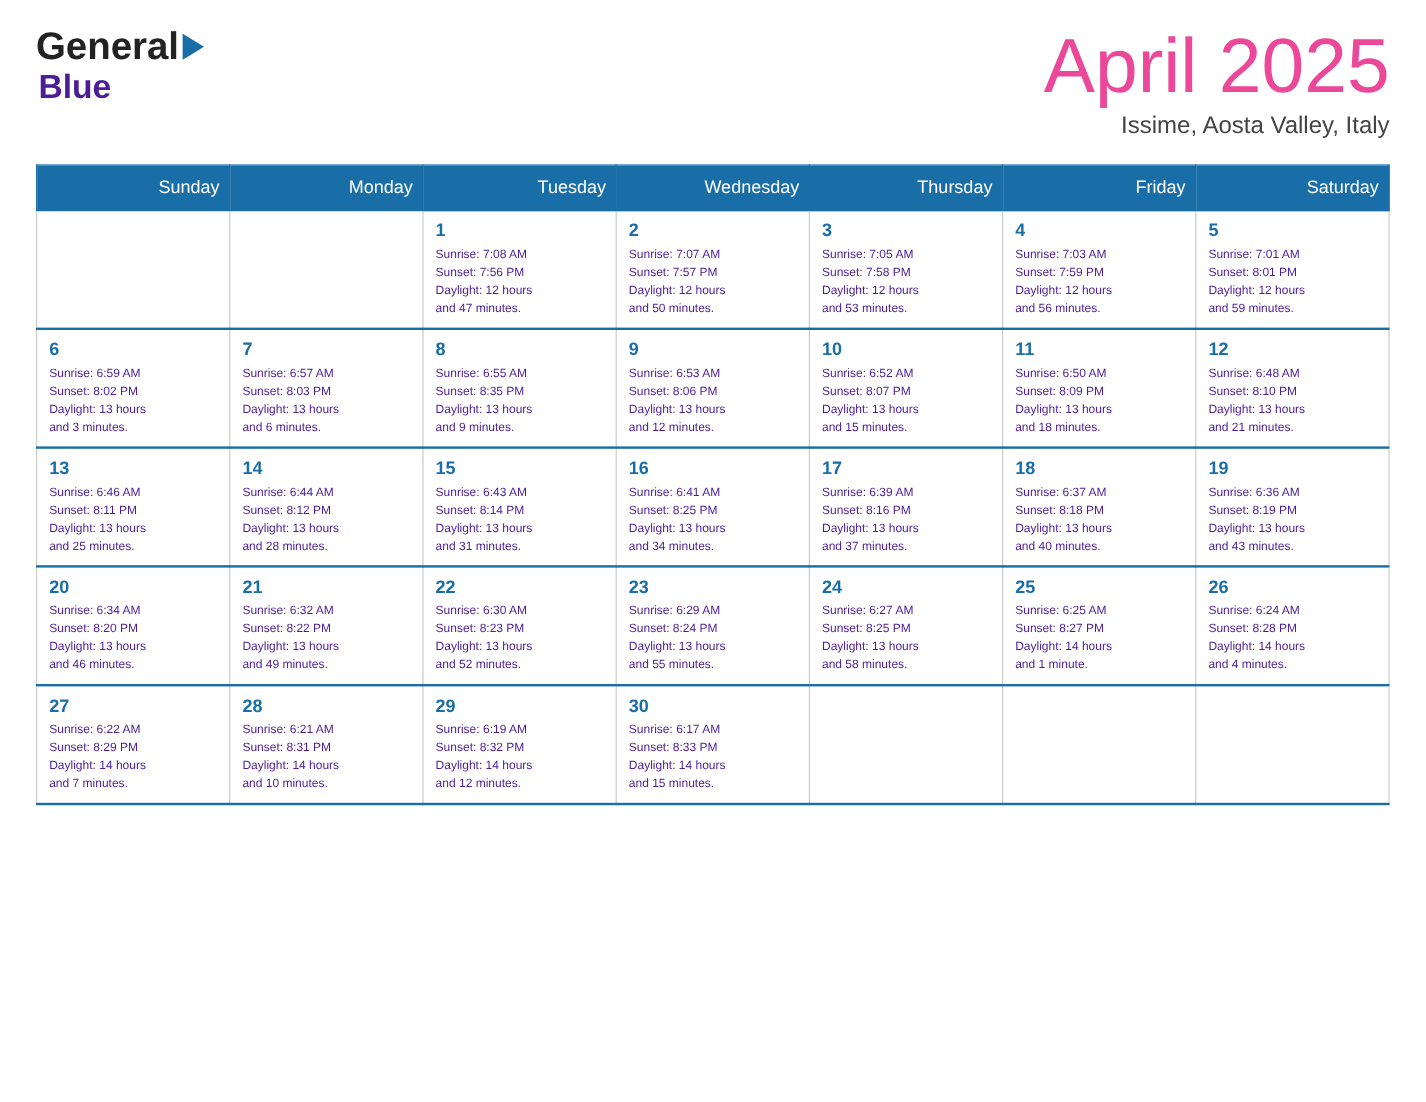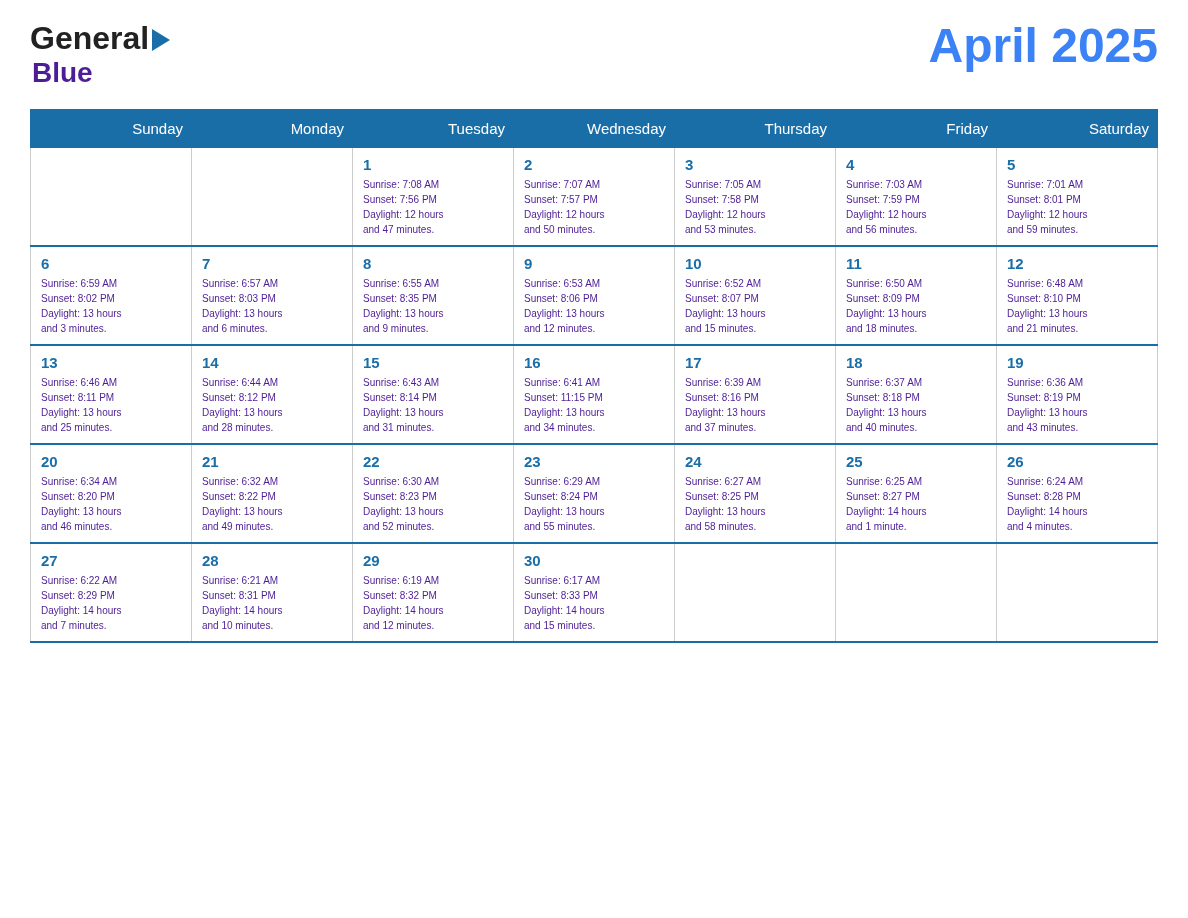--- a/index.html
+++ b/index.html
@@ -13,23 +13,23 @@
     .header {
       display: flex;
       justify-content: space-between;
       align-items: flex-start;
       margin-bottom: 20px;
     }
     .title-block {
       text-align: right;
     }
     .title-block h1 {
-      font-size: 48px;
-      font-weight: bold;
-      color: #3b82f6;
+      font-size: 64px;
+      font-weight: normal;
+      color: #ec4899;
       line-height: 1.1;
     }
     .title-block h2 {
       font-size: 20px;
       font-weight: normal;
       color: #444;
       margin-top: 4px;
     }
     .calendar {
       width: 100%;
@@ -93,20 +93,21 @@
             <polygon points="0,0 18,11 0,22" fill="#1a6ea8"></polygon>
           </svg>
       </span>
     </div>
     <div>
       <span style="font-size:28px;font-weight:bold;color:#4c1d95;font-family:Arial,sans-serif;margin-left:2px;">Blue</span>
     </div>
   </div>
   <div class="title-block">
     <h1>April 2025</h1>
+    <h2>Issime, Aosta Valley, Italy</h2>
   </div>
 </div>
 
 <table class="calendar">
   <thead>
     <tr>
     <th>Sunday</th>
         <th>Monday</th>
         <th>Tuesday</th>
         <th>Wednesday</th>
@@ -224,21 +225,21 @@
         <td>
           <span class="day-number">15</span>
           <div class="day-info" style="white-space: pre-line;">Sunrise: 6:43 AM
 Sunset: 8:14 PM
 Daylight: 13 hours
 and 31 minutes.</div>
         </td>
         <td>
           <span class="day-number">16</span>
           <div class="day-info" style="white-space: pre-line;">Sunrise: 6:41 AM
-Sunset: 11:15 PM
+Sunset: 8:25 PM
 Daylight: 13 hours
 and 34 minutes.</div>
         </td>
         <td>
           <span class="day-number">17</span>
           <div class="day-info" style="white-space: pre-line;">Sunrise: 6:39 AM
 Sunset: 8:16 PM
 Daylight: 13 hours
 and 37 minutes.</div>
         </td>

